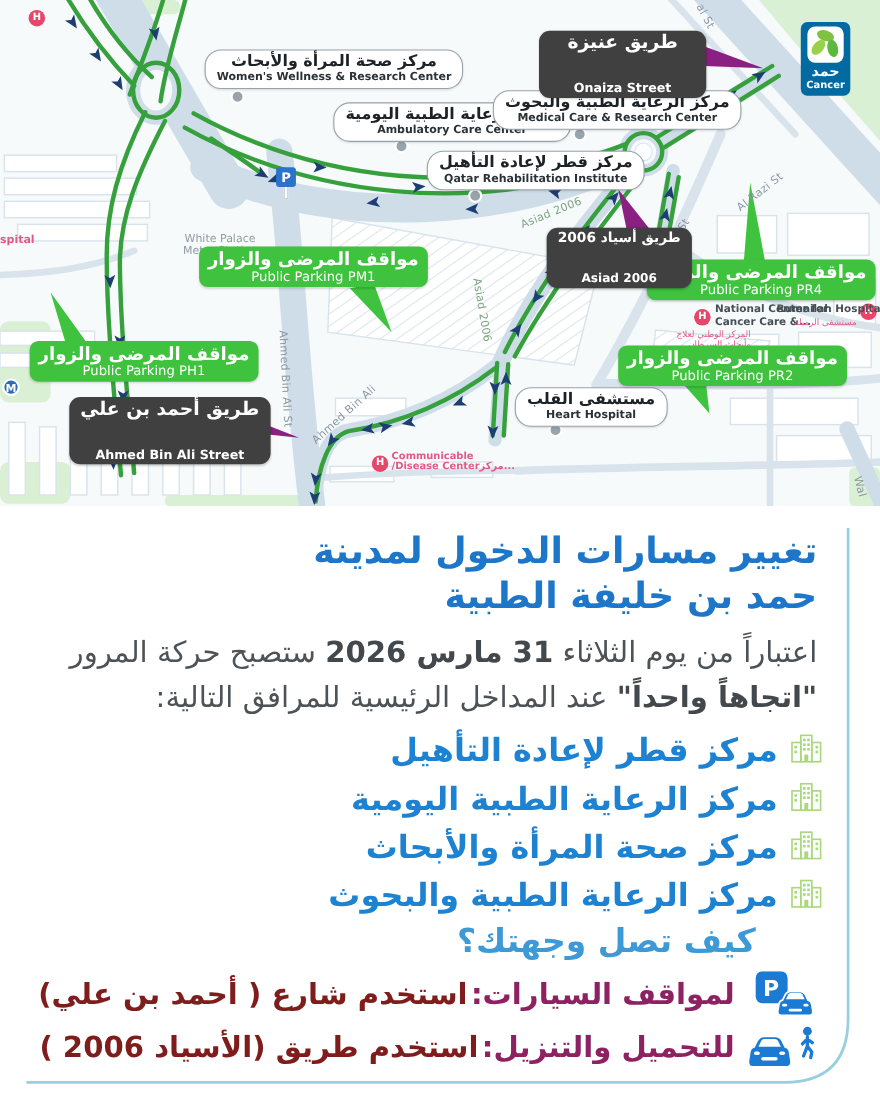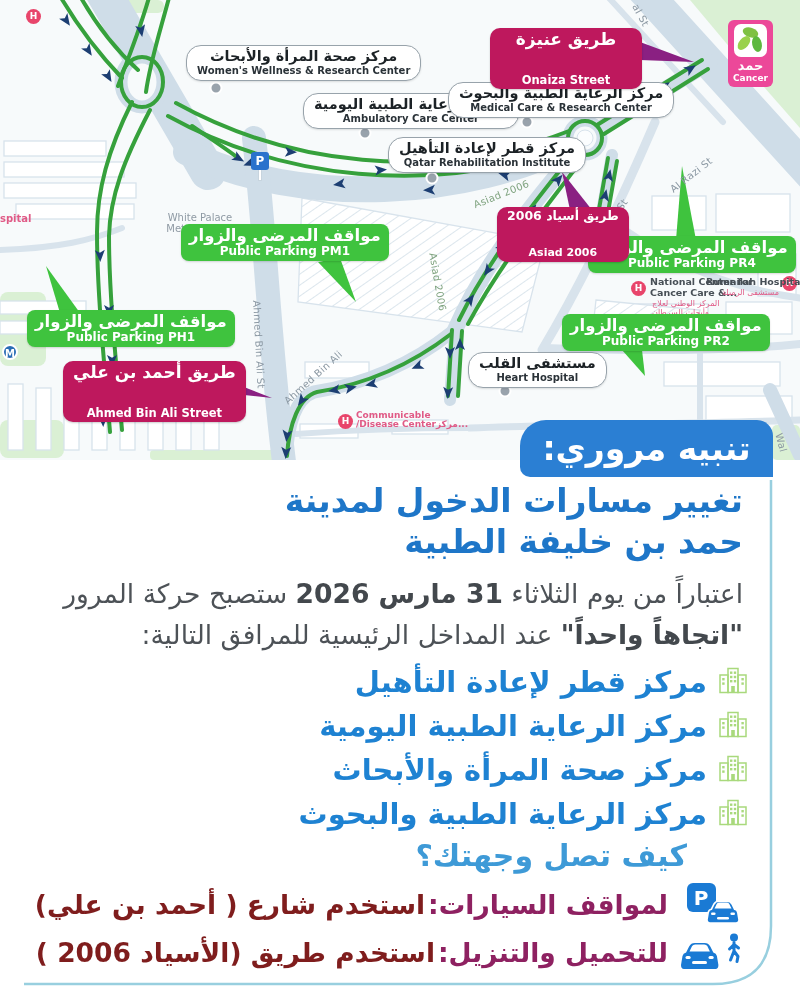--- a/index.html
+++ b/index.html
@@ -12,40 +12,40 @@
   
   .fac{position:absolute;background:#fff;border:1.5px solid #98a3ab;border-radius:15px;
     padding:2px 10px 3px;text-align:center;box-shadow:0 1px 2px rgba(0,0,0,.12);white-space:nowrap;}
   .fac .ar{display:block;font-size:14.5px;font-weight:800;color:#1c2226;line-height:17px;}
   .fac .en{display:block;font-size:10px;font-weight:700;color:#2a3238;line-height:12px;}
 
   
   .glab{position:absolute;background:#3fc33e;color:#fff;border-radius:8px;text-align:center;
     padding:2px 8px 3px;white-space:nowrap;box-shadow:0 1px 2px rgba(0,0,0,.15);}
   .glab .ar{display:block;font-size:16.5px;font-weight:800;line-height:19px;}
-  .glab .en{display:block;font-size:12px;font-weight:700;line-height:13px;}
+  .glab .en{display:block;font-size:12px;font-weight:400;line-height:13px;}
 
   
-  .plab{position:absolute;background:#be185d;color:#fff;border-radius:10px;text-align:center;
+  .plab{position:absolute;background:#404040;color:#fff;border-radius:10px;text-align:center;
     padding:2px 10px 3px;white-space:nowrap;box-shadow:0 1px 2px rgba(0,0,0,.2);}
   .plab .ar{display:block;font-weight:800;line-height:1.15;}
   .plab .en{display:block;font-weight:600;line-height:1.1;margin-top:24px;}
   .plab.big .ar{font-size:17px;} .plab.big .en{font-size:11.5px;}
   .plab.small .ar{font-size:12.5px;} .plab.small .en{font-size:11px;}
 
   .street{position:absolute;color:#8b98a3;font-size:10px;white-space:nowrap;letter-spacing:.3px;}
   .poi-gray{position:absolute;color:#8f9aa4;font-size:10px;text-align:center;line-height:11px;white-space:nowrap;}
   .poi-dark{position:absolute;color:#474f56;font-size:9.5px;font-weight:700;line-height:11px;white-space:nowrap;}
   .poi-pink{position:absolute;color:#e05a86;font-size:8px;line-height:9px;white-space:nowrap;}
   .h-badge{position:absolute;width:15px;height:15px;border-radius:50%;background:#e8456b;color:#fff;
     font-size:9px;font-weight:800;text-align:center;line-height:15px;}
   .m-badge{position:absolute;width:16px;height:16px;border-radius:50%;background:#2a6db5;color:#fff;
     font-size:10px;font-weight:800;text-align:center;line-height:16px;border:2px solid #fff;}
 
-  .hamad{position:absolute;left:728px;top:20px;width:45px;height:67px;background:#ec4899;border-radius:6px;
+  .hamad{position:absolute;left:728px;top:20px;width:45px;height:67px;background:#0369a1;border-radius:6px;
     text-align:center;color:#fff;}
   .hamad .box{position:absolute;left:6px;top:4px;width:33px;height:33px;background:#fff;border-radius:7px;}
   .hamad .ar{position:absolute;left:0;right:0;top:38px;font-size:13px;font-weight:800;line-height:15px;}
   .hamad .en{position:absolute;left:0;right:0;top:53px;font-size:9px;font-weight:700;line-height:10px;}
 
   .psign{position:absolute;left:250px;top:152px;width:20px;height:30px;}
   .psign .plate{position:absolute;left:1px;top:0;width:18px;height:18px;background:#2a72cc;border-radius:3px;
     color:#fff;font-size:12px;font-weight:800;text-align:center;line-height:18px;}
   .psign .pole{position:absolute;left:8px;top:17px;width:4px;height:12px;background:#fff;border:1px solid #c7d4de;}
 
@@ -257,21 +257,21 @@
     <span class="h-badge" style="left:26px;top:9px;">H</span>
     <span class="h-badge" style="left:631px;top:281px;">H</span>
     <span class="h-badge" style="left:782px;top:276px;">H</span>
     <span class="h-badge" style="left:338px;top:414px;">H</span>
     <span class="m-badge" style="left:2px;top:344px;">M</span>
     <div class="poi-pink" style="left:0px;top:214px;font-size:10px;font-weight:700;">spital</div>
     <div class="poi-dark" style="left:650px;top:276px;">
       <span>National Center for</span><br>
       <span>Cancer Care &amp;...</span>
     </div>
-    <div class="poi-pink" style="left:652px;top:299px;">
+    <div class="poi-pink" style="left:615px;top:299px;text-align:right;">
       <span>المركز الوطني لعلاج</span><br>
       <span>وأبحاث السرطان</span>
     </div>
     <div class="poi-dark" style="left:706px;top:276px;">Rumailah Hospital</div>
     <div class="poi-pink" style="left:722px;top:288px;">مستشفى الرميلة</div>
     <div class="poi-pink" style="left:356px;top:411px;font-weight:700;font-size:9px;">
       <span>Communicable</span><br>
       <span>/Disease Center</span><span>مركز...</span>
     </div>
 
@@ -337,21 +337,20 @@
           <ellipse cx="16.5" cy="8.5" rx="8" ry="4.8" transform="rotate(18 16.5 8.5)" fill="#7fc143"></ellipse>
           <ellipse cx="10" cy="19" rx="8" ry="4.8" transform="rotate(-50 10 19)" fill="#9ad14b"></ellipse>
           <ellipse cx="23" cy="20" rx="8" ry="4.8" transform="rotate(78 23 20)" fill="#5db83e"></ellipse>
         </svg>
       </span>
       <span class="ar">حمد</span>
       <span class="en">Cancer</span>
     </div>
   </div>
 
-  <div class="banner">تنبيه مروري:</div>
 
   <svg class="frame" width="800" height="1000" viewBox="0 0 800 1000">
     <path d="M771,480 L771,926 Q771,984 713,984 L24,984" fill="none" stroke="#98cfdf" stroke-width="2.5"></path>
   </svg>
 
   <div class="content">
     <div class="title">
       <span>تغيير مسارات الدخول لمدينة</span><br>
       <span>حمد بن خليفة الطبية</span>
     </div>

